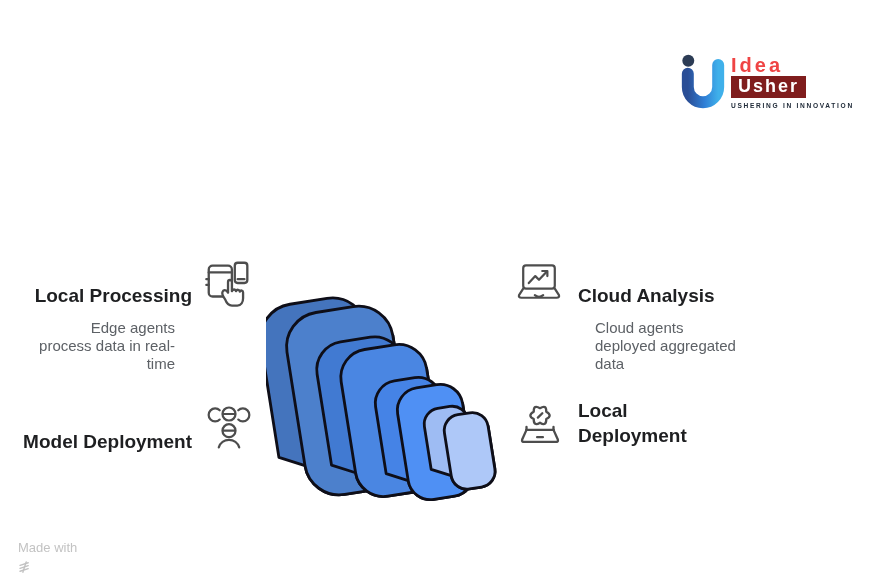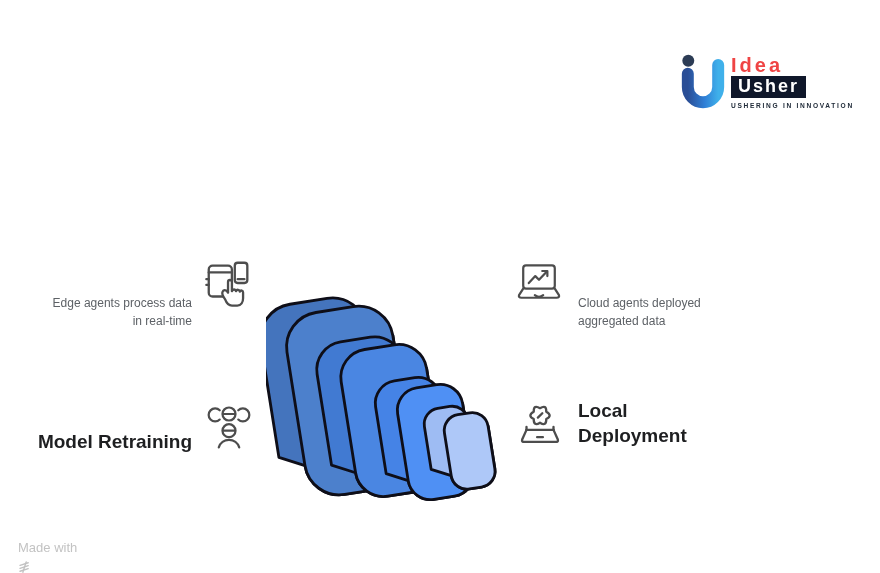--- a/index.html
+++ b/index.html
@@ -17,24 +17,24 @@
   .block.right-align { text-align: right; }
   .section-title {
     font-size: 19px;
     font-weight: 700;
     color: #1e1f21;
     line-height: 25px;
     margin: 0;
   }
   .nowrap { white-space: nowrap; }
   .section-desc {
-    font-size: 12px;
+    font-size: 15px;
     color: #5d6166;
     line-height: 18px;
-    margin: 0;
+    margin: 17px;
     margin-top: 11px;
   }
   .desc-right { margin-left: auto; }
 
   .icon-box { position: absolute; }
   .icon-box svg { display: block; }
 
   
   .logo { position: absolute; left: 680px; top: 50px; display: flex; }
   .logo-text { margin-left: 5px; }
@@ -69,64 +69,66 @@
         <stop offset="0" stop-color="#2a4e96"></stop>
         <stop offset="0.55" stop-color="#2f7fd6"></stop>
         <stop offset="1" stop-color="#3fb0ea"></stop>
       </linearGradient>
     </defs>
     <circle cx="9" cy="9" r="6.5" fill="#2c3c55"></circle>
     <path d="M8.5 23 V37.5 A16.5 16.5 0 0 0 41.5 37.5 V13.5" fill="none" stroke="url(#ugrad)" stroke-width="13" stroke-linecap="round"></path>
   </svg>
   <div class="logo-text">
     <div class="logo-idea" style="color:#ef4444;">Idea</div>
-    <div class="logo-usher" style="background:#0f172a;">Usher</div>
+    <div class="logo-usher" style="background:#7f1d1d;">Usher</div>
     <div class="logo-tagline">USHERING IN INNOVATION</div>
   </div>
 </div>
 
 <div class="icon-box" style="left:202px; top:255px;">
   <svg width="54" height="56" viewBox="0 0 56 56" fill="none" stroke="#4d4d4d" stroke-width="2.4" stroke-linecap="round" stroke-linejoin="round">
     <rect x="7" y="10" width="24" height="32" rx="4"></rect>
     <path d="M7 17 H31"></path>
     <path d="M4.5 24 h2.5 M4.5 30 h2.5"></path>
     <rect x="34" y="7" width="13" height="21" rx="3"></rect>
     <path d="M37 24 h7"></path>
     <path d="M24 45 c-3 -4 -4 -7 -2 -9 c2 -1.5 4 0 5 2 V27 c0 -2.8 4 -2.8 4 0 v9.5 c1 -2.5 4 -2.2 4.2 0 c1 -2.2 3.8 -1.8 4 0.4 c1 -1.8 3.4 -1.2 3.4 1 v6 c0 4 -2 7.5 -6 7.5 h-5.5 c-3 0 -5.5 -2 -7.1 -6.4" fill="#ffffff"></path>
   </svg>
 </div>
 <div class="block right-align" style="left:0px; top:283px; width:192px;">
+  <h2 class="section-title nowrap">Local Processing</h2>
   <p class="section-desc desc-right" style="width:140px;">Edge agents process data in real-time</p>
 </div>
 
 <div class="icon-box" style="left:203px; top:399px;">
   <svg width="52" height="56" viewBox="0 0 56 56" fill="none" stroke="#4d4d4d" stroke-width="2.4" stroke-linecap="round" stroke-linejoin="round">
     <path d="M18 10 A7 7 0 1 0 18 20"></path>
     <circle cx="28" cy="14" r="7"></circle>
     <path d="M21.5 14 H34.5"></path>
     <path d="M38 10 A7 7 0 1 1 38 20"></path>
     <circle cx="28" cy="32" r="7"></circle>
     <path d="M21.5 32 H34.5"></path>
     <path d="M17 50 A11.5 11.5 0 0 1 39 50"></path>
   </svg>
 </div>
 <div class="block right-align" style="left:0px; top:429px; width:192px;">
-  <h2 class="section-title nowrap">Model Retraining</h2>
+  <h2 class="section-title nowrap">Model Deployment</h2>
 </div>
 
 <div class="icon-box" style="left:513px; top:258px;">
   <svg width="52" height="52" viewBox="0 0 56 56" fill="none" stroke="#4d4d4d" stroke-width="2.4" stroke-linecap="round" stroke-linejoin="round">
     <rect x="11" y="8" width="34" height="25" rx="3"></rect>
     <path d="M11 33 L6.5 40 q-0.8 2.8 2.5 2.8 H47 q3.3 0 2.5 -2.8 L45 33"></path>
     <path d="M23.5 40 q4.5 3.6 9 0"></path>
     <path d="M17 27 L24 19.5 L28 23.5 L36.5 14.5"></path>
     <path d="M31.5 14 H37 V19.5"></path>
   </svg>
 </div>
 <div class="block" style="left:578px; top:283px; width:150px;">
+  <h2 class="section-title">Cloud Analysis</h2>
   <p class="section-desc" style="width:150px;">Cloud agents deployed aggregated data</p>
 </div>
 
 <div class="icon-box" style="left:513px; top:400px;">
   <svg width="54" height="54" viewBox="0 0 56 56" fill="none" stroke="#4d4d4d" stroke-width="2.4" stroke-linecap="round" stroke-linejoin="round">
     <path d="M14 28 V31 M42 28 V31"></path>
     <path d="M14 31 H42"></path>
     <path d="M14 31 L9.5 41 q-0.8 2.5 2.3 2.5 H44.2 q3.1 0 2.3 -2.5 L42 31"></path>
     <path d="M25 38.5 H31"></path>
     <path d="M34.5 12.25 Q41.5 16 34.5 19.75 Q34.75 27.7 28 23.5 Q21.25 27.7 21.5 19.75 Q14.5 16 21.5 12.25 Q21.25 4.3 28 8.5 Q34.75 4.3 34.5 12.25 Z" fill="#ffffff"></path>

